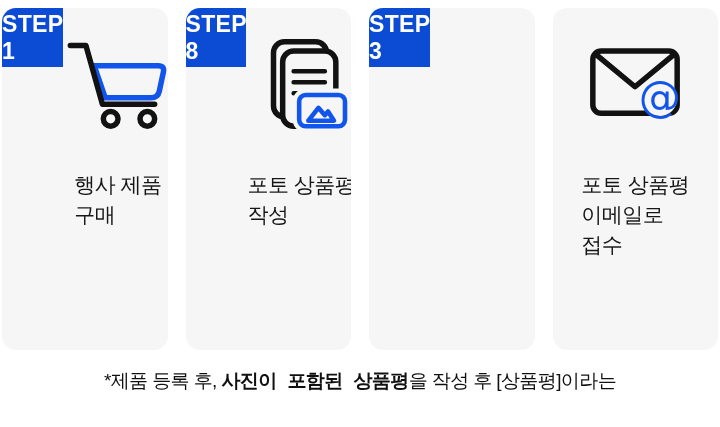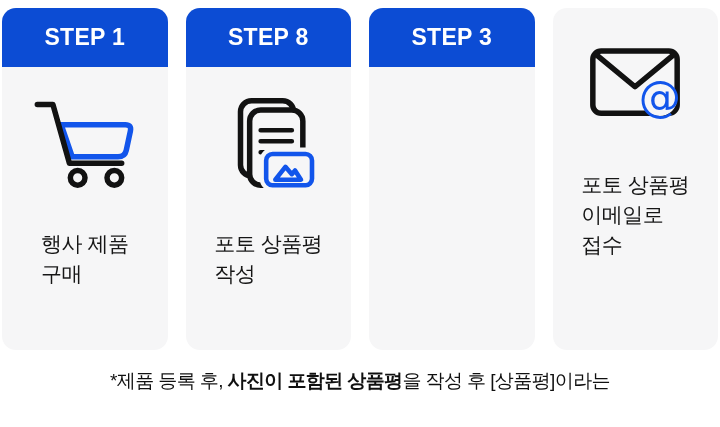--- a/index.html
+++ b/index.html
@@ -9,21 +9,21 @@
     font-family:"Liberation Sans","DejaVu Sans",sans-serif;
     -webkit-font-smoothing:antialiased;
   }
   .cards {
     position:absolute; top:8px; left:2px; right:2px;
     display:flex; gap:18px;
   }
   .card {
     flex:1 1 0; height:342px; background:#f6f6f7;
     border-radius:14px; overflow:hidden;
-    display:flex; flex-direction:column;
+    display:flex; flex-direction:row;
   }
   .card-header {
     height:59px; flex:0 0 59px; background:#0c4cd4; color:#ffffff;
     display:flex; align-items:center; justify-content:center;
     font-size:23px; font-weight:700; letter-spacing:0.3px;
   }
   .card-body {
     flex:1; display:flex; flex-direction:column; align-items:center;
     padding-top:26px;
   }
@@ -33,21 +33,21 @@
   .icon-wrap svg { overflow:visible; }
   .caption {
     margin-top:36px; white-space:pre-line;
     font-size:21px; line-height:30px; color:#161616; letter-spacing:-0.5px;
   }
   .footnote {
     position:absolute; top:366px; left:0; right:0;
     text-align:center; font-size:19px; line-height:30px;
     color:#101010; letter-spacing:-0.6px;
   }
-  .footnote b { font-weight:700; }
+  .footnote b { font-weight:700;font-family:Liberation Mono, monospace; }
 </style>
 </head>
 <body>
 
 <div class="cards">
 
   <div class="card">
     <div class="card-header">
       <span>STEP 1</span>
     </div>

